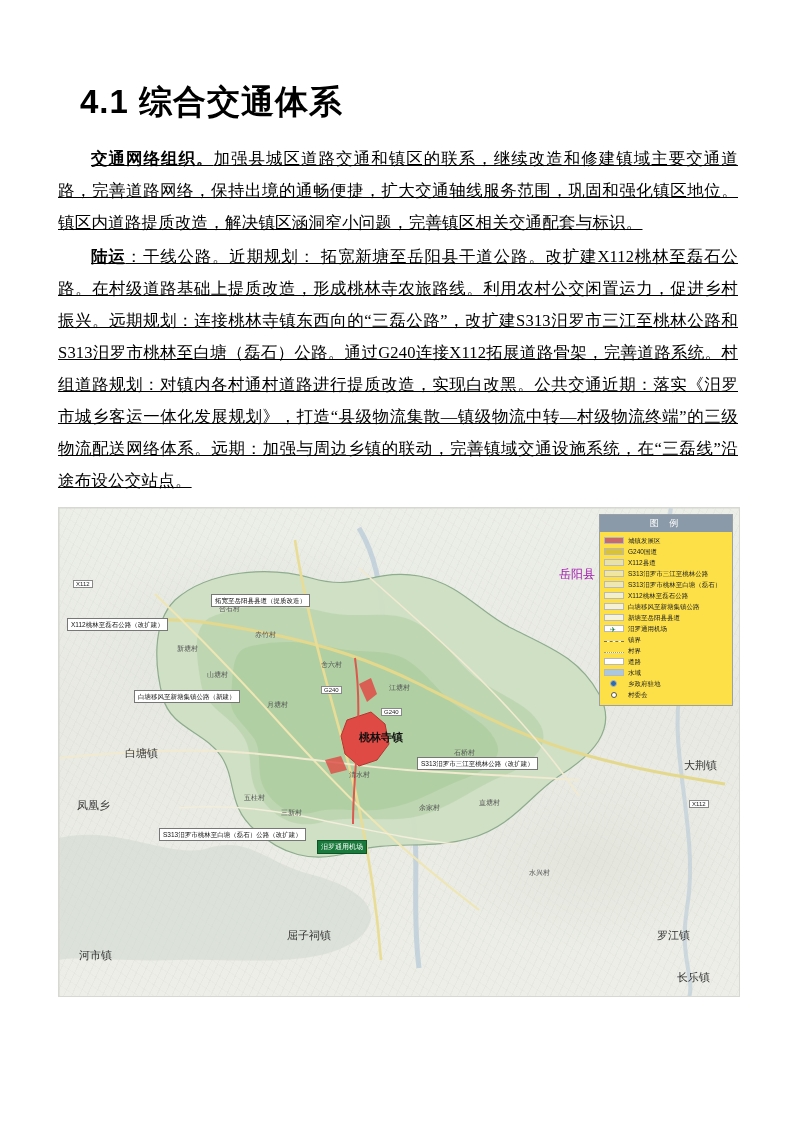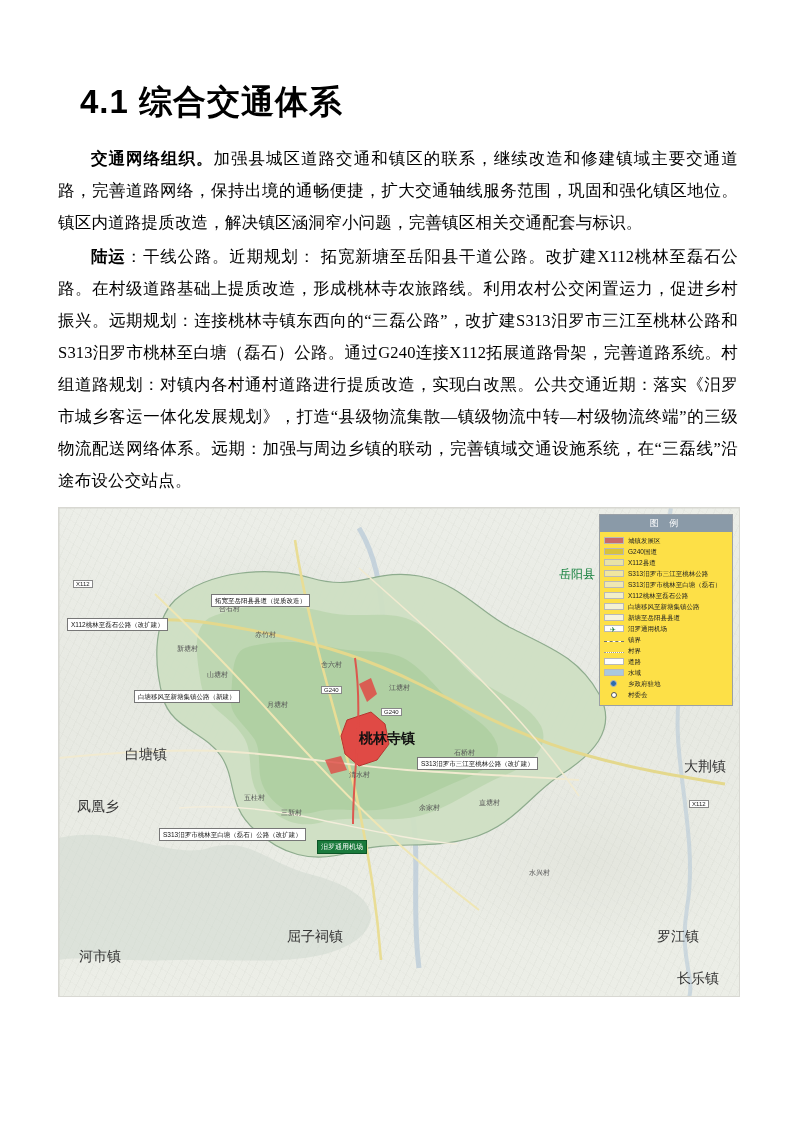--- a/index.html
+++ b/index.html
@@ -29,20 +29,21 @@
     margin: 10px 0 18px 22px;
     color: #000;
   }
   p.para {
     font-size: 16.5px;
     line-height: 32px;
     margin: 0 0 2px 0;
     text-align: justify;
     text-justify: inter-ideograph;
     letter-spacing: 0.2px;
+    text-decoration: underline;
   }
   p.indent {
     text-indent: 2em;
   }
   .b {
     font-weight: bold;
   }
   
   .map-wrap {
     position: relative;
@@ -75,28 +76,28 @@
     inset: 0;
   }
   .map-label {
     position: absolute;
     font-family: "Liberation Sans", "DejaVu Sans", sans-serif;
     color: #444;
     white-space: nowrap;
   }
   .lbl-big {
     font-size: 12px;
-    color: #15803d;
+    color: #a21caf;
   }
   .lbl-sm {
     font-size: 7px;
     color: #555;
   }
   .lbl-town {
-    font-size: 14px;
+    font-size: 11px;
     color: #333;
     text-align: center;
   }
   .callout {
     position: absolute;
     font-family: "Liberation Sans", "DejaVu Sans", sans-serif;
     font-size: 6.5px;
     line-height: 9px;
     background: #ffffff;
     border: 1px solid #777;

